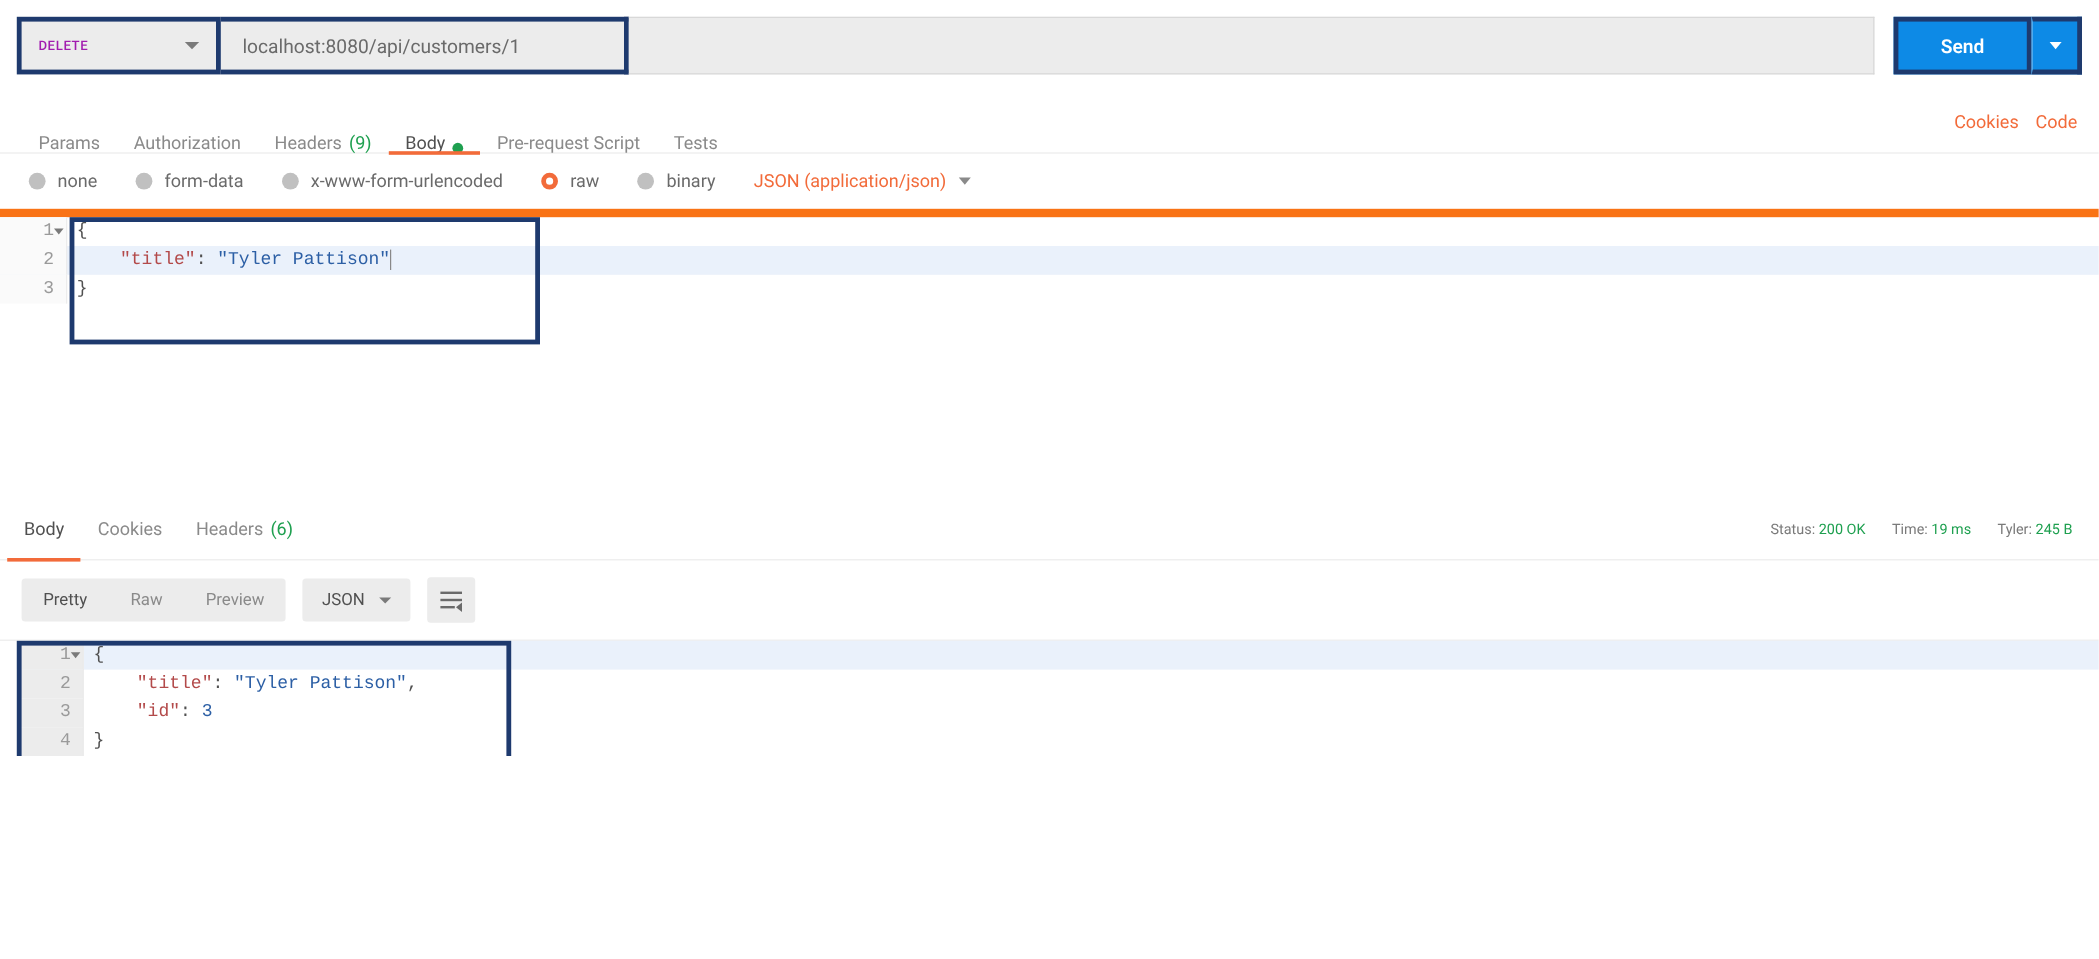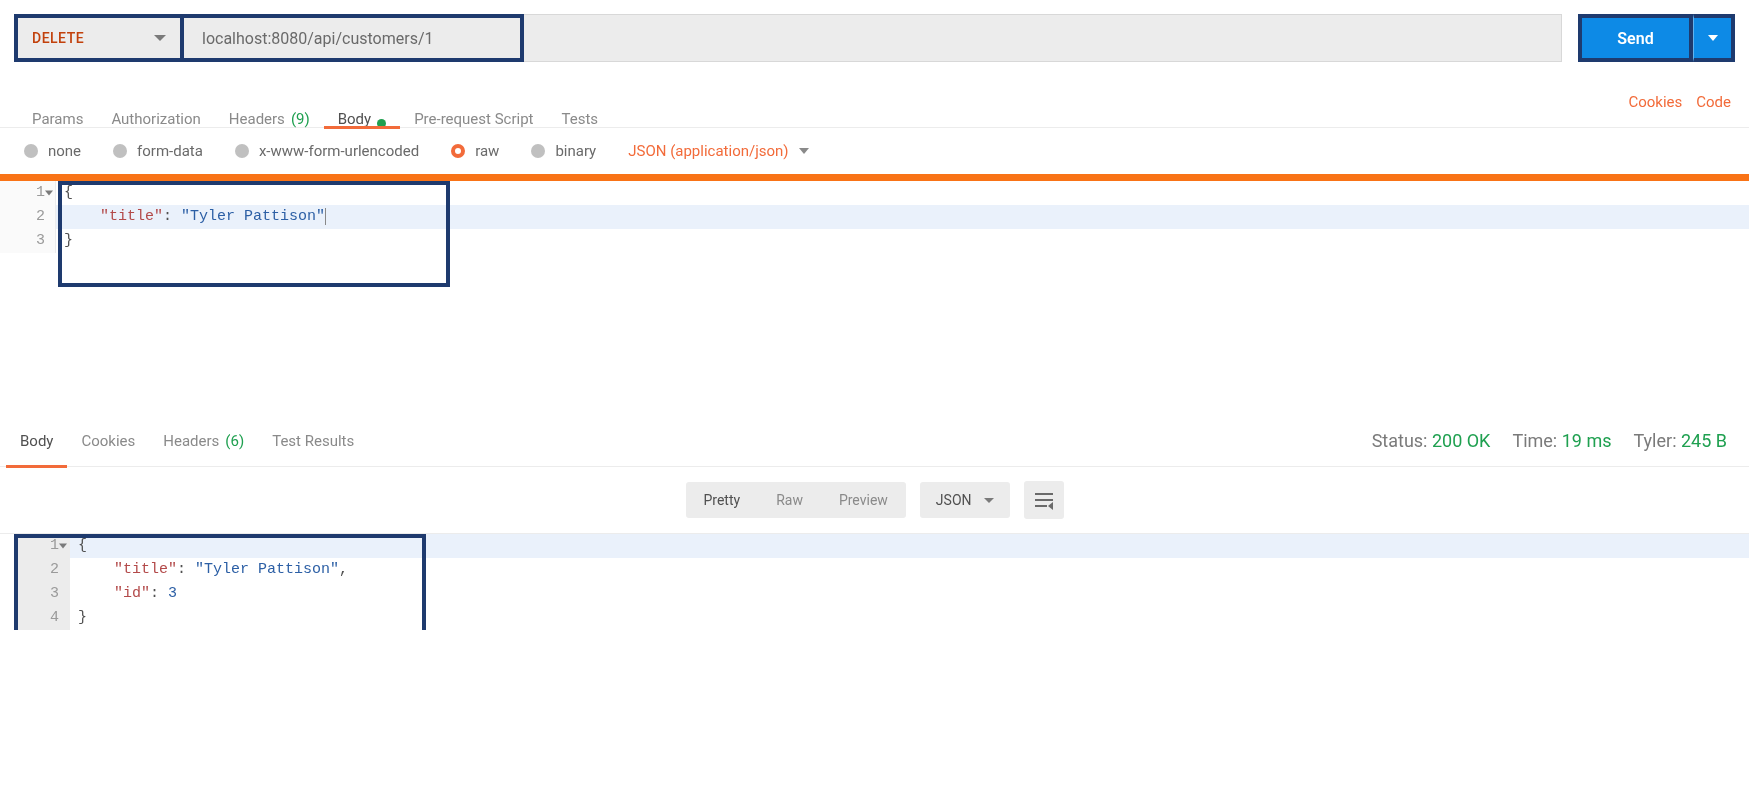--- a/index.html
+++ b/index.html
@@ -17,23 +17,23 @@
   background: #fff;
 }
 .method-select {
   width: 170px;
   height: 48px;
   background: #ececec;
   border: 4px solid #1e3a6e;
   display: flex;
   align-items: center;
   padding: 0 14px;
-  font-size: 14px;
+  font-size: 11px;
   font-weight: 500;
-  color: #c2410c;
+  color: #a21caf;
   letter-spacing: 0.5px;
   position: relative;
 }
 .method-caret {
   margin-left: auto;
   width: 0; height: 0;
   border-left: 6px solid transparent;
   border-right: 6px solid transparent;
   border-top: 6px solid #7a7a7a;
 }
@@ -245,31 +245,30 @@
   position: absolute;
   left: 0; right: 0; bottom: -1px;
   height: 3px;
   background: #f26b3a;
 }
 .resp-tab .count { color: #1fa050; }
 .resp-meta {
   margin-left: auto;
   display: flex;
   gap: 22px;
-  font-size: 18px;
+  font-size: 12px;
   color: #7a7a7a;
   padding-right: 16px;
 }
 .resp-meta .val { color: #1fa050; }
 .resp-toolbar {
   display: flex;
   align-items: center;
   padding: 14px 18px;
   gap: 14px;
-  justify-content: center;
 }
 .seg-group {
   display: flex;
   background: #ececec;
   border-radius: 3px;
   overflow: hidden;
 }
 .seg-btn {
   padding: 10px 18px;
   font-size: 14px;
@@ -434,23 +433,20 @@
   <div class="resp-tab active">
       <span>Body</span>
     </div>
   <div class="resp-tab">
       <span>Cookies</span>
     </div>
   <div class="resp-tab">
     <span>Headers</span>
     <span class="count">(6)</span>
   </div>
-  <div class="resp-tab">
-      <span>Test Results</span>
-    </div>
   <div class="resp-meta">
     <span><span>Status:</span> <span class="val">200 OK</span></span>
     <span><span>Time:</span> <span class="val">19 ms</span></span>
     <span><span>Tyler:</span> <span class="val">245 B</span></span>
   </div>
 </div>
 
 <div class="resp-toolbar">
   <div class="seg-group">
     <div class="seg-btn pretty">Pretty</div>

